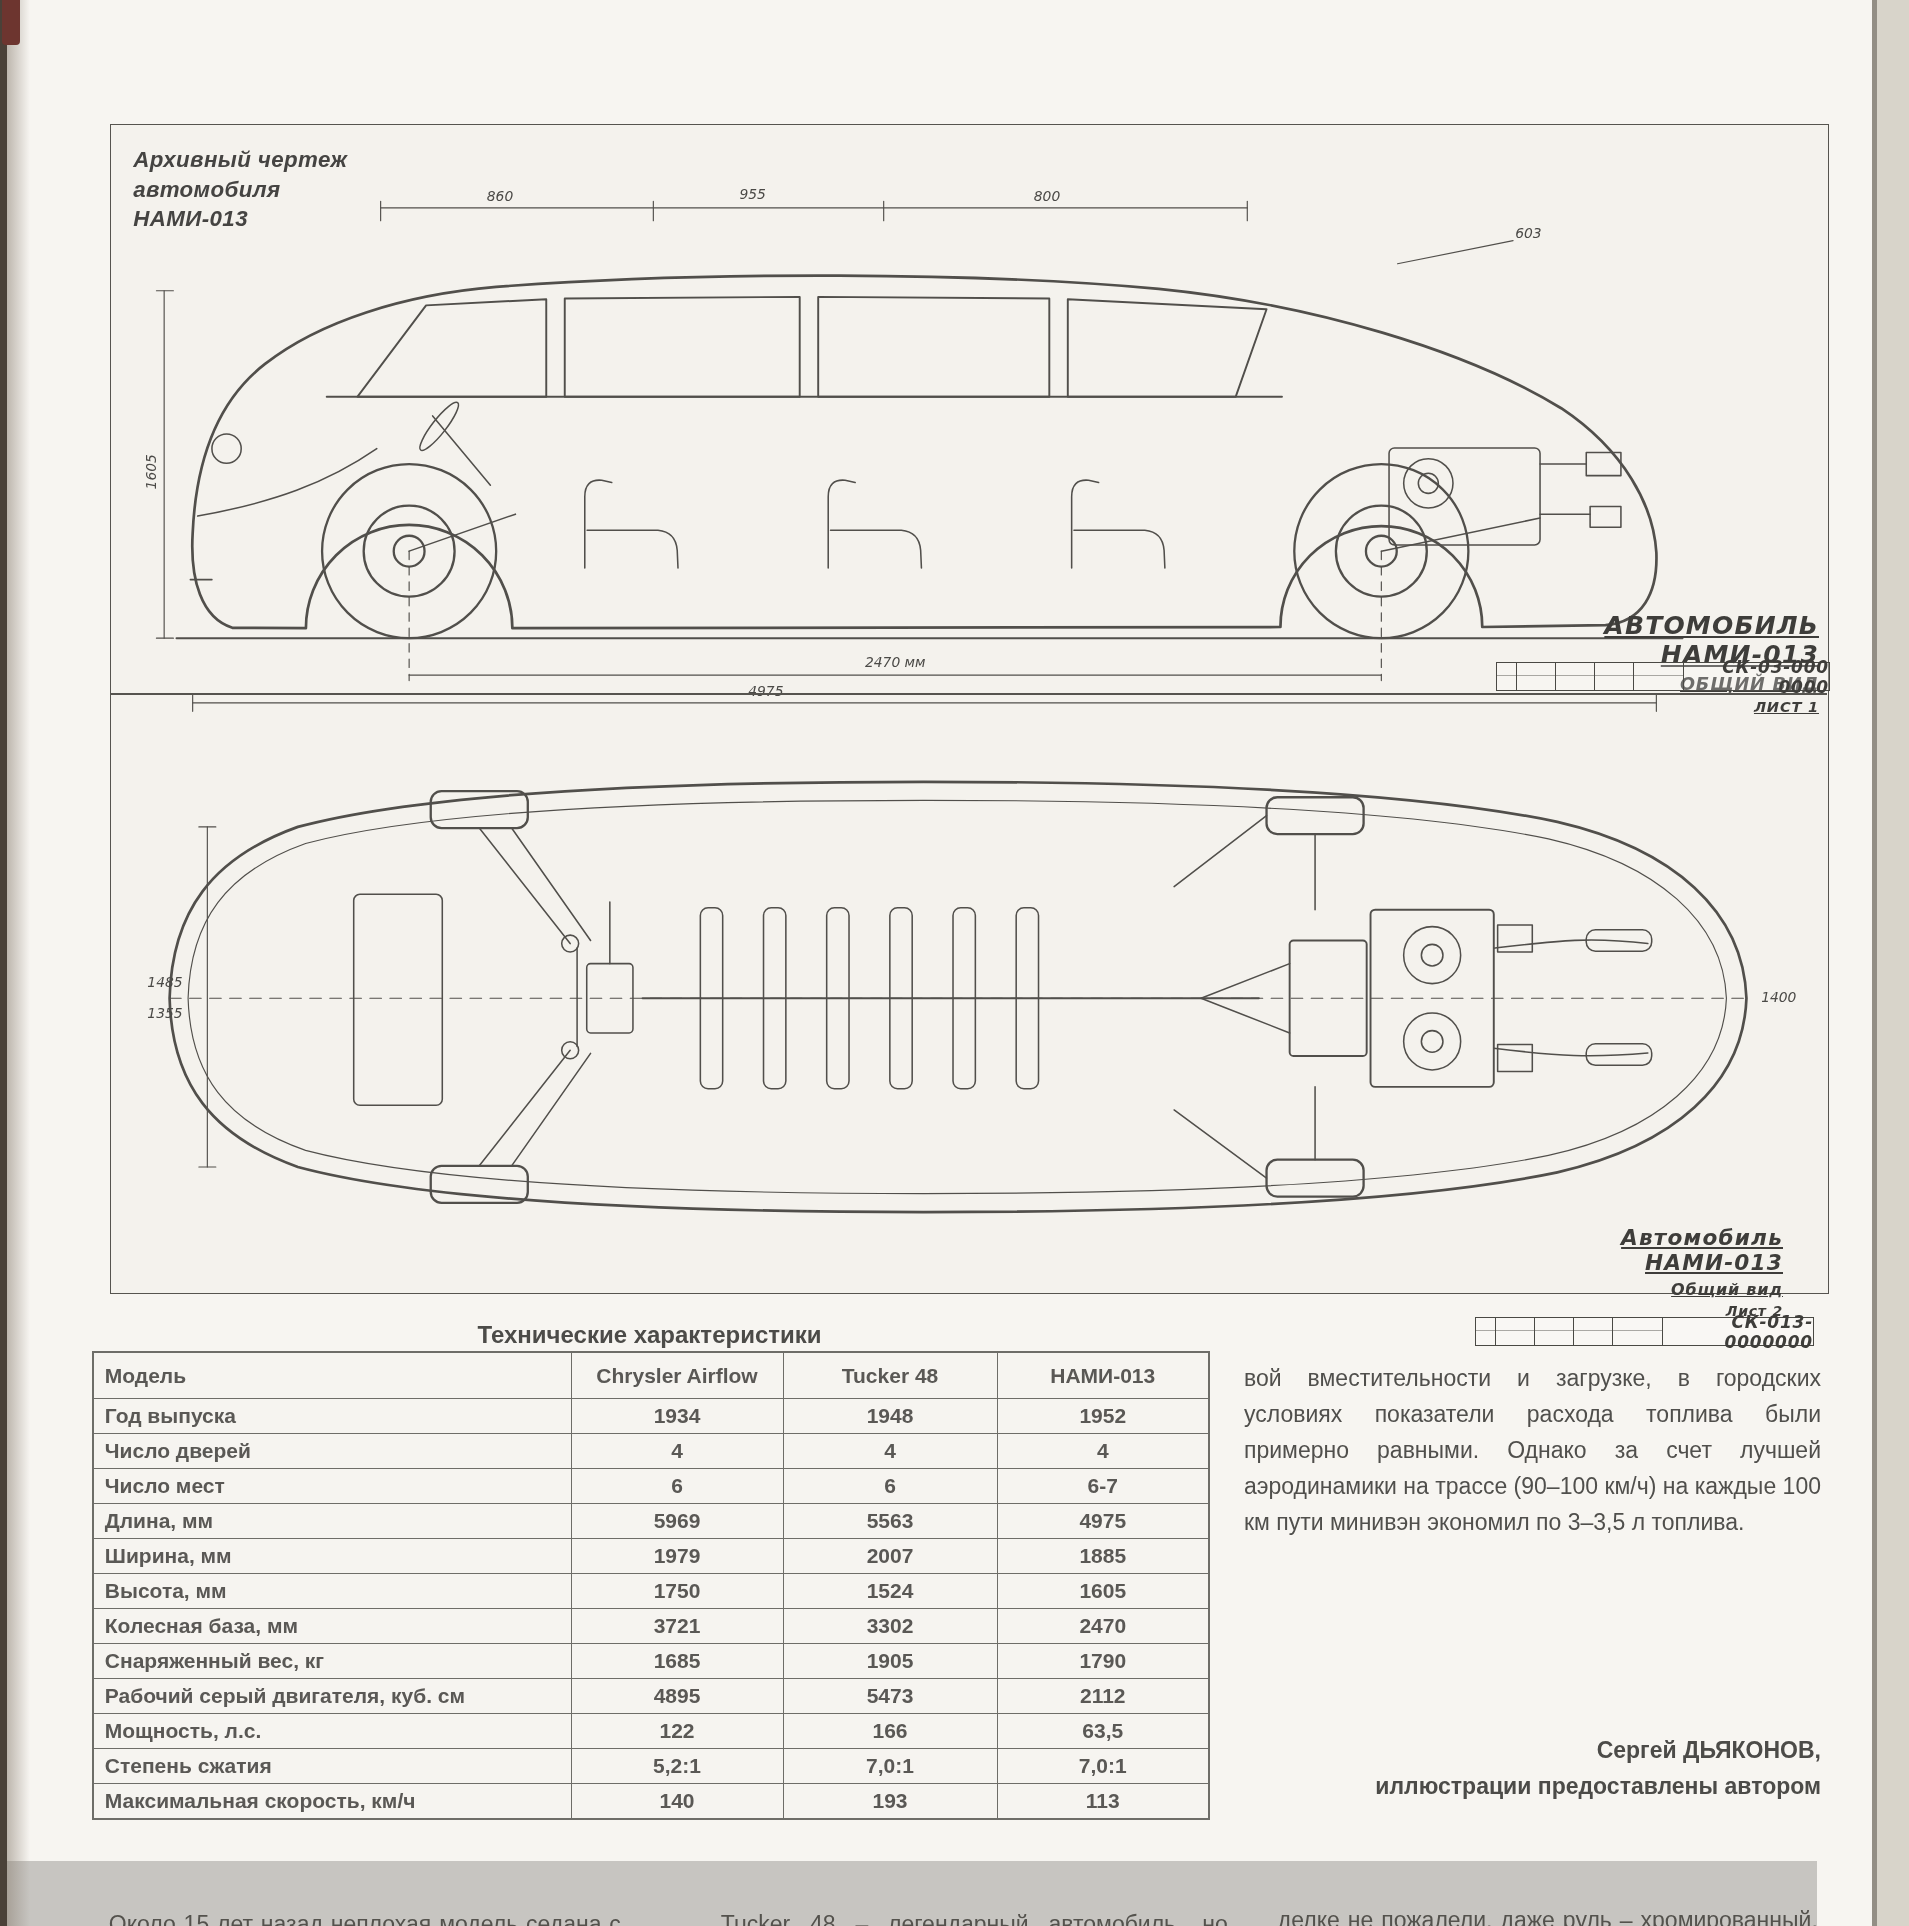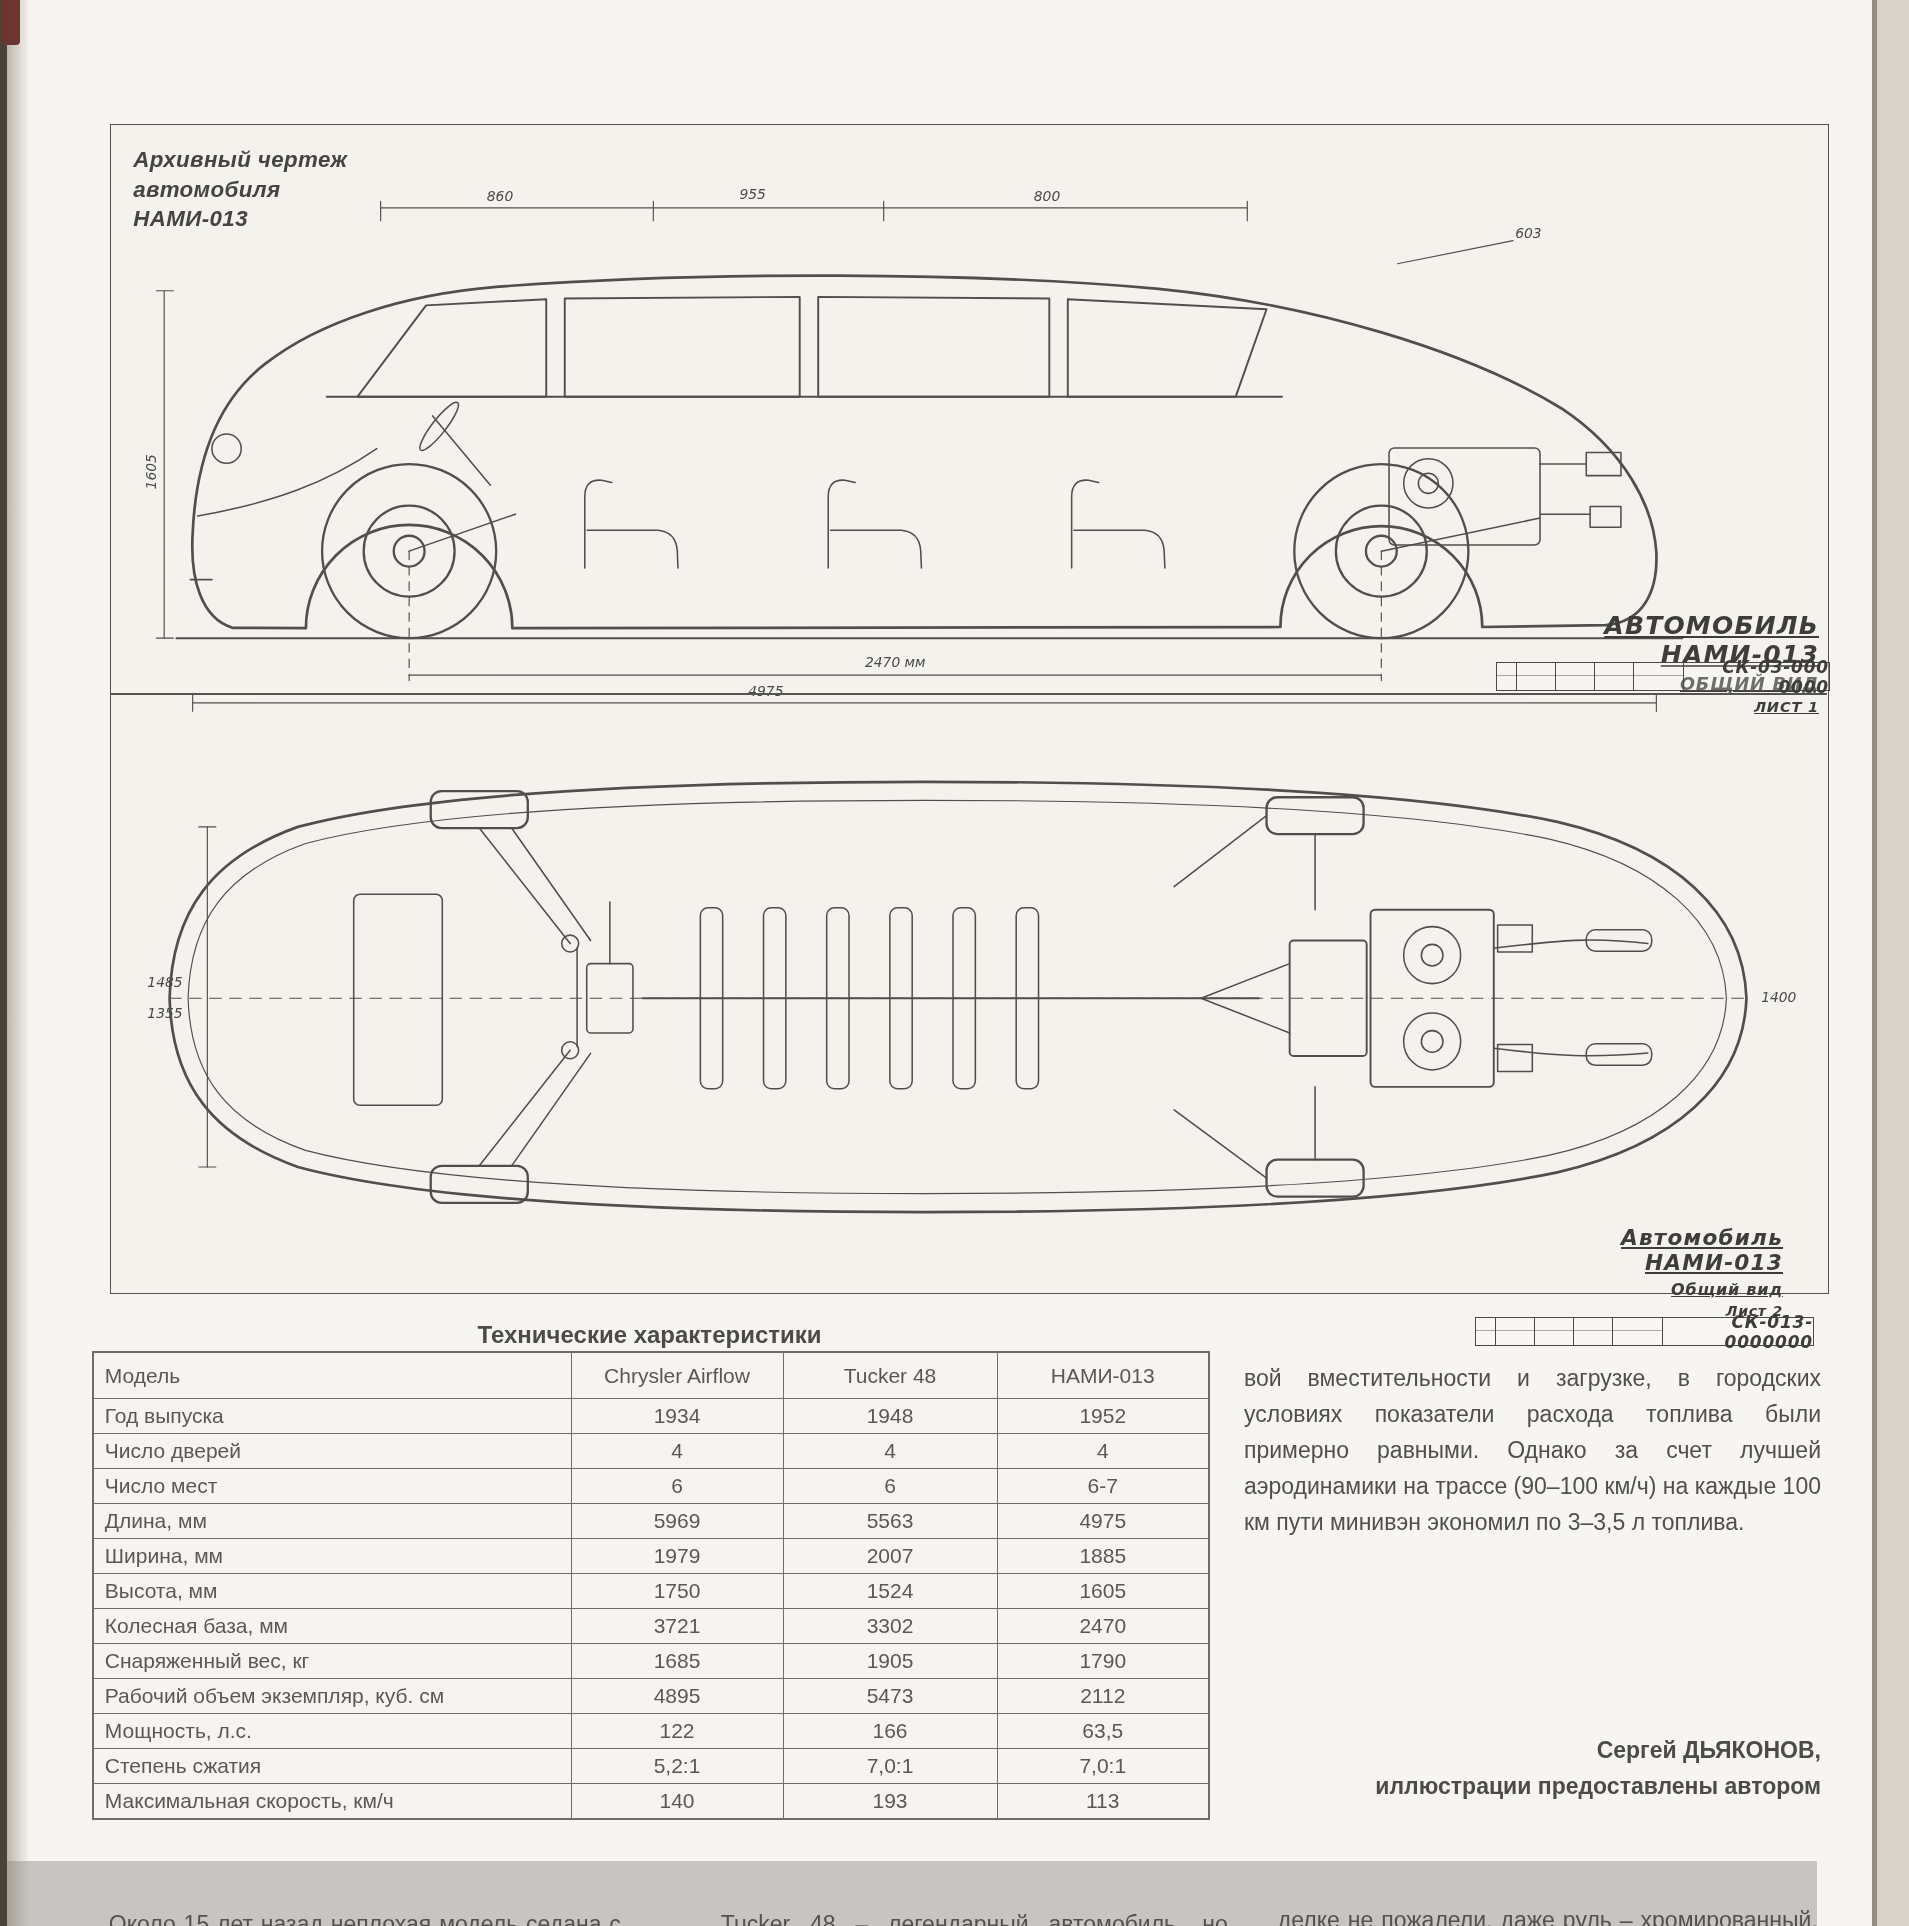--- a/index.html
+++ b/index.html
@@ -48,21 +48,21 @@
     font-family:"DejaVu Sans",sans-serif;font-style:italic;font-weight:bold;font-size:17px;color:#3e3d3a;letter-spacing:0.8px;}
   .stamp1{left:1385px;top:537px;width:334px;}
   .stamp2{left:1364px;top:1192px;width:339px;}
 
   
   .specs-title{position:absolute;left:92px;top:1321px;width:1115px;text-align:center;
     font-size:24px;font-weight:bold;color:#4c4b48;}
   table.specs{position:absolute;left:92px;top:1351px;width:1115px;border-collapse:collapse;table-layout:fixed;
     font-size:21px;color:#5a5855;background:#f6f4f0;}
   table.specs th,table.specs td{border:1.2px solid #6e6d68;border-top-width:1.9px;border-bottom-width:1.9px;
-    text-align:center;font-weight:normal;padding:0 14px;}
+    text-align:center;font-weight:bold;padding:0 14px;}
   table.specs th{height:45px;}
   table.specs td{height:34px;}
   table.specs .lbl,table.specs th.lbl{text-align:left;padding-left:10.8px;}
   table.specs{border:2.3px solid #6e6d68;}
 
   
   .rightcol{position:absolute;left:1244px;top:1360px;width:577px;color:#504f4c;}
   .rightcol p{margin:0;font-size:23px;line-height:1.57;text-align:justify;}
   .rightcol p.indent{text-indent:42px;}
   .author{position:absolute;left:1244px;top:1733px;width:577px;text-align:right;
@@ -329,21 +329,21 @@
           <td>3302</td>
           <td>2470</td>
         </tr>
         <tr>
           <td class="lbl">Снаряженный вес, кг</td>
           <td>1685</td>
           <td>1905</td>
           <td>1790</td>
         </tr>
         <tr>
-          <td class="lbl">Рабочий объем экземпляр, куб. см</td>
+          <td class="lbl">Рабочий серый двигателя, куб. см</td>
           <td>4895</td>
           <td>5473</td>
           <td>2112</td>
         </tr>
         <tr>
           <td class="lbl">Мощность, л.с.</td>
           <td>122</td>
           <td>166</td>
           <td>63,5</td>
         </tr>

